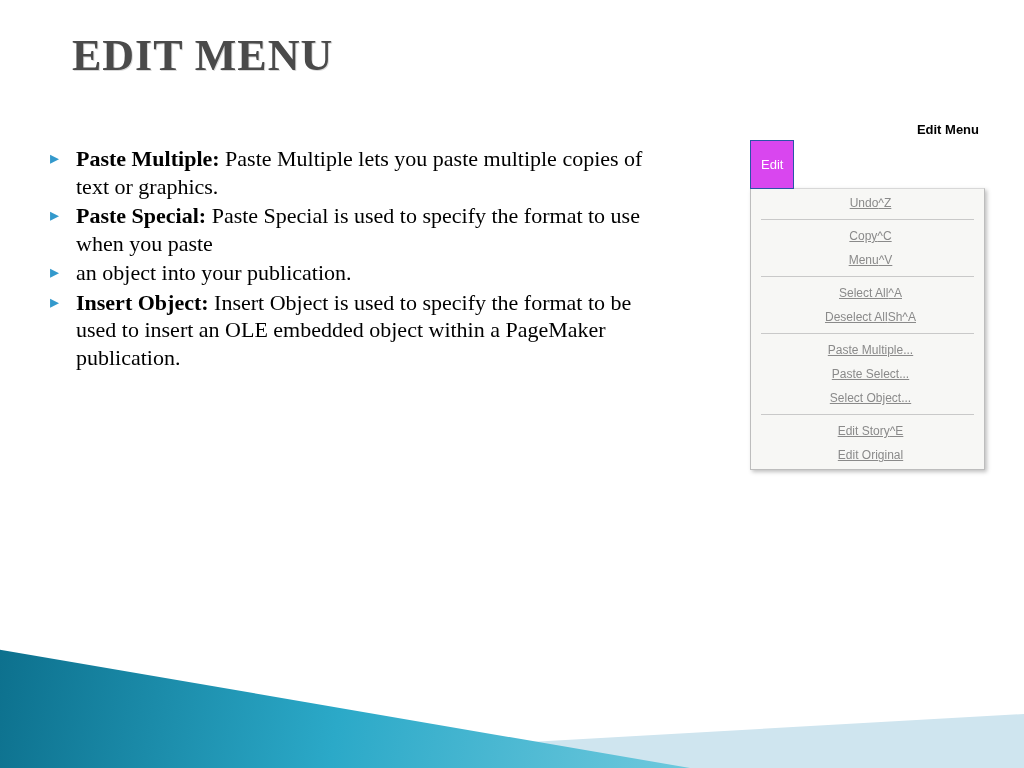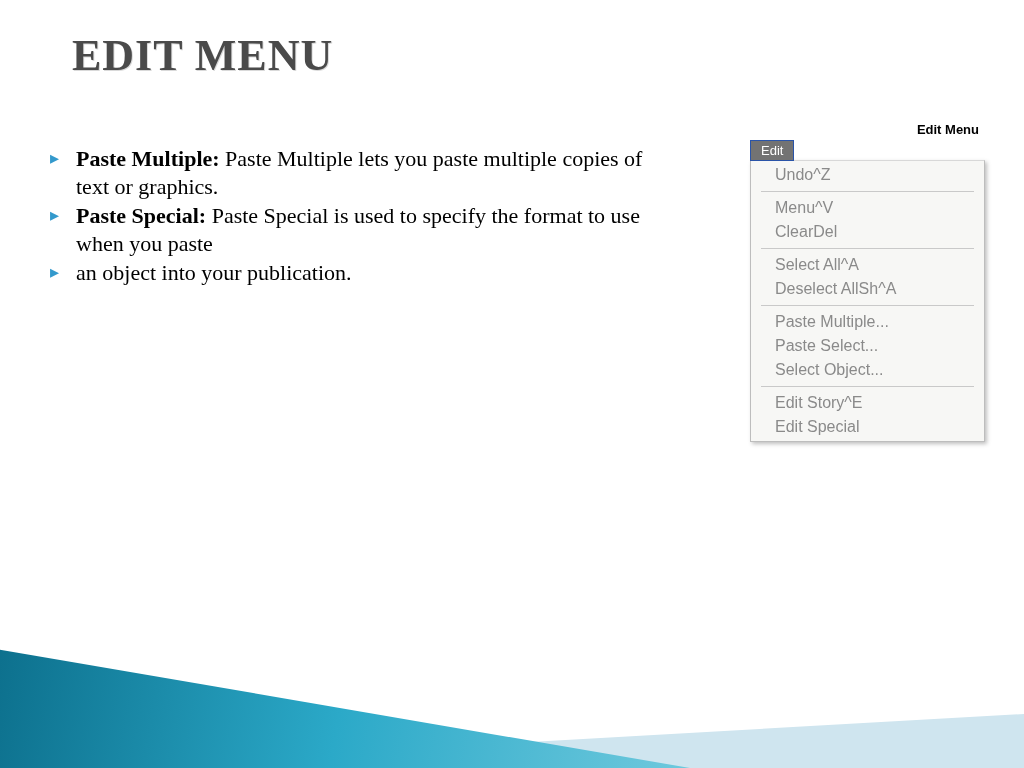--- a/index.html
+++ b/index.html
@@ -59,42 +59,43 @@
   .menu-caption {
     position: absolute;
     top: -18px;
     right: 6px;
     font-size: 13px;
     font-weight: bold;
     color: #000;
   }
   .menu-tab {
     display: inline-block;
-    background: #737373;
+    background: #d946ef;
     color: #ffffff;
     font-size: 13px;
-    padding: 2px 10px;
+    padding: 16px 10px;
     border: 1px solid #2a54a8;
   }
   .menu-panel {
     background: #f7f7f5;
     border: 1px solid #bdbdbd;
     border-top: 1px solid #d8d8d8;
     box-shadow: 2px 2px 4px rgba(0,0,0,0.25);
     padding: 2px 0;
     margin-top: -1px;
   }
   .menu-row {
     display: flex;
-    justify-content: flex-start;
+    justify-content: center;
     align-items: center;
     padding: 2px 18px 2px 24px;
-    font-size: 16px;
+    font-size: 12px;
     color: #8a8a8a;
     line-height: 20px;
+    text-decoration: underline;
   }
   .menu-sep {
     height: 1px;
     background: #c9c9c9;
     margin: 4px 10px;
   }
   .footer-wrap {
     position: absolute;
     bottom: 0;
     left: 0;
@@ -131,40 +132,41 @@
 </head>
 <body>
 
 <h1 class="slide-title">EDIT MENU</h1>
 
 <div class="content-area">
   <ul class="bullet-list" id="bullet-list">
       <li class="bullet-item"><b>Paste Multiple:</b><span> Paste Multiple lets you paste multiple copies of text or graphics.</span></li>
       <li class="bullet-item"><b>Paste Special:</b><span> Paste Special is used to specify the format to use when you paste</span></li>
       <li class="bullet-item"><span>an object into your publication.</span></li>
+      <li class="bullet-item"><b>Insert Object:</b><span> Insert Object is used to specify the format to be used to insert an OLE embedded object within a PageMaker publication.</span></li>
     </ul>
 </div>
 
 <div class="menu-graphic">
   <div class="menu-caption">Edit Menu</div>
   <span class="menu-tab">Edit</span>
   <div class="menu-panel" id="menu-panel">
       <div class="menu-row">
         <span>Undo</span>
         <span>^Z</span>
       </div>
       <div class="menu-sep"></div>
       <div class="menu-row">
+        <span>Copy</span>
+        <span>^C</span>
+      </div>
+      <div class="menu-row">
         <span>Menu</span>
         <span>^V</span>
       </div>
-      <div class="menu-row">
-        <span>Clear</span>
-        <span>Del</span>
-      </div>
       <div class="menu-sep"></div>
       <div class="menu-row">
         <span>Select All</span>
         <span>^A</span>
       </div>
       <div class="menu-row">
         <span>Deselect All</span>
         <span>Sh^A</span>
       </div>
       <div class="menu-sep"></div>
@@ -179,21 +181,21 @@
       <div class="menu-row">
         <span>Select Object...</span>
         <span></span>
       </div>
       <div class="menu-sep"></div>
       <div class="menu-row">
         <span>Edit Story</span>
         <span>^E</span>
       </div>
       <div class="menu-row">
-        <span>Edit Special</span>
+        <span>Edit Original</span>
         <span></span>
       </div>
     </div>
 </div>
 
 <div class="footer-wrap">
   <div class="tri tri-light"></div>
   <div class="tri tri-dark"></div>
   <div class="tri-teal-grad"></div>
 </div>

